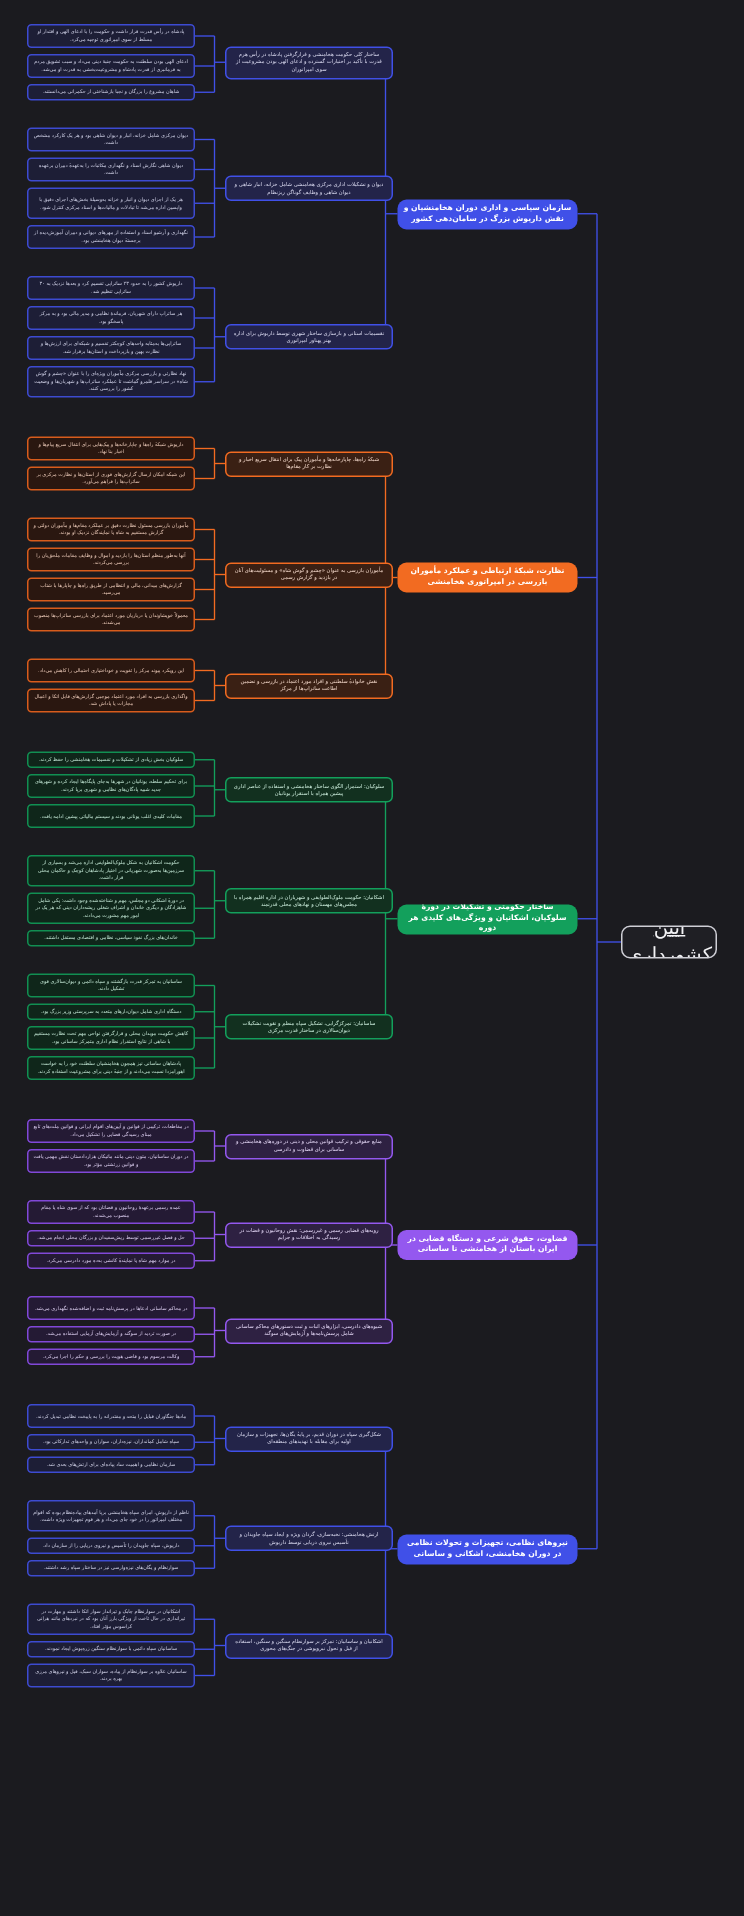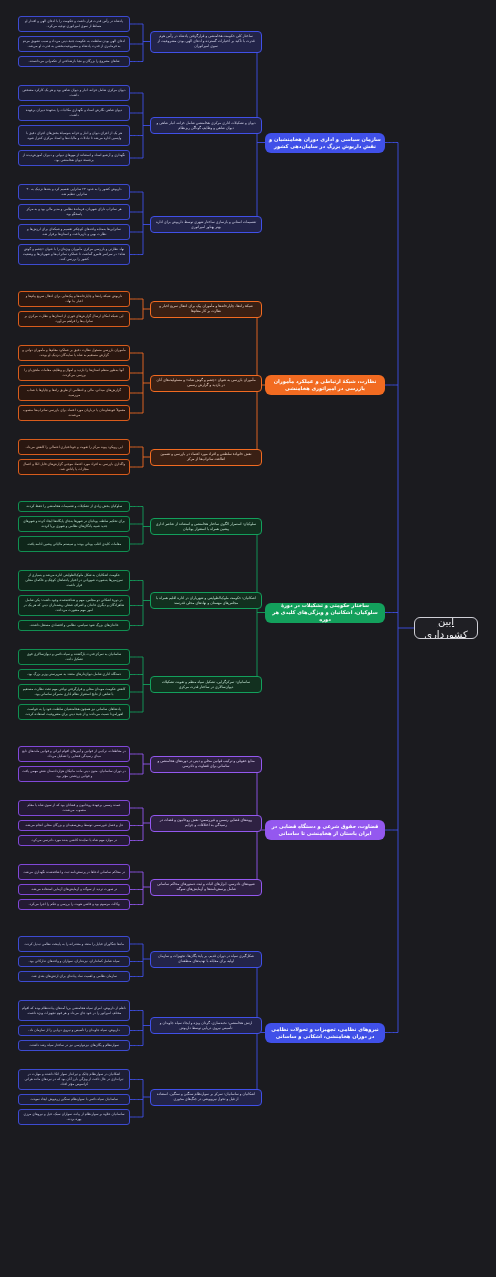--- a/index.html
+++ b/index.html
@@ -18,21 +18,21 @@
     position:absolute;box-sizing:border-box;
     border-radius:5px;
     display:flex;align-items:center;justify-content:center;
     text-align:center;
     line-height:1.35;
     padding:3px 4px;
     overflow:hidden;
   }
   .root{
     background:#1f1f24;border:1.2px solid #cfcfd6;color:#f2f2f5;
-    font-size:10px;border-radius:6px;text-decoration:underline;
+    font-size:13px;border-radius:6px;text-decoration:underline;
   }
   
   .l1{font-size:5.1px;font-weight:bold;color:#ffffff;border-radius:6px;}
   .l1.blue  {background:#4050e8;}
   .l1.orange{background:#f26b21;}
   .l1.green {background:#13a05c;}
   .l1.purple{background:#9458ef;}
   .l1.indigo{background:#4050e8;}
 
   

